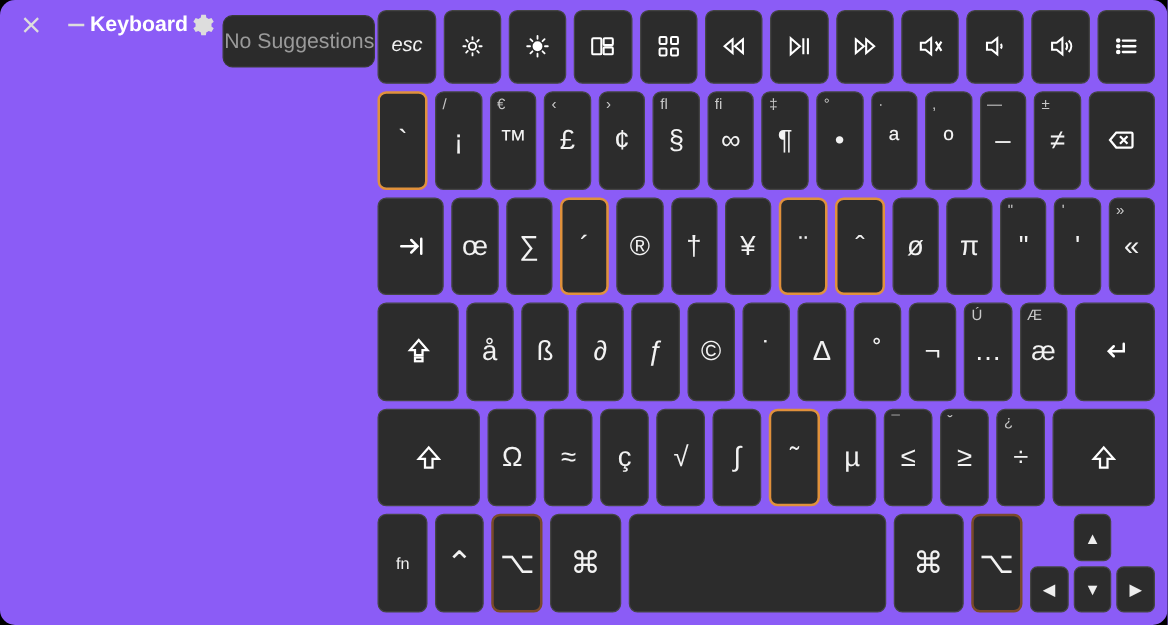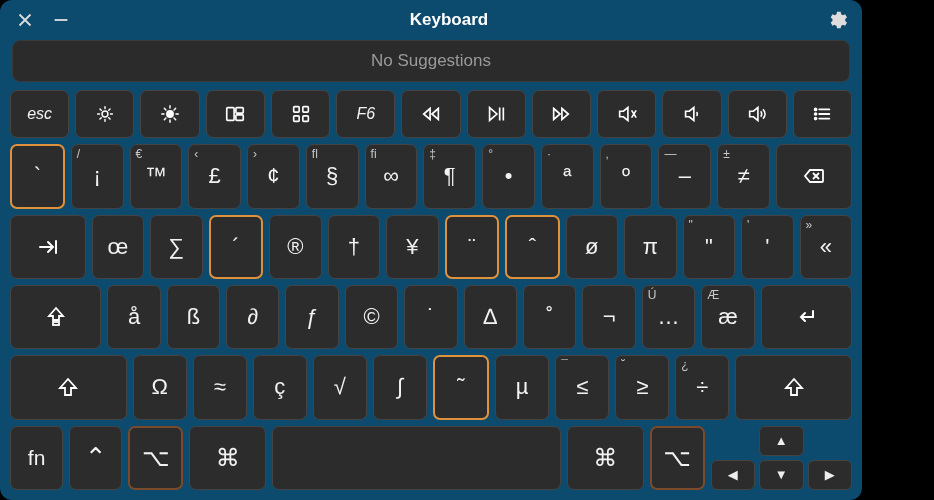--- a/index.html
+++ b/index.html
@@ -6,26 +6,26 @@
   body {
     background: #000;
     font-family: -apple-system, "Helvetica Neue", Arial, sans-serif;
     width: 934px;
     height: 500px;
     overflow: hidden;
     color: #fff;
     user-select: none;
   }
   .window {
-    width: 862px;
+    width: 934px;
     height: 500px;
-    background: #0c4a6e;
+    background: #8b5cf6;
     border-radius: 12px;
     display: flex;
-    flex-direction: column;
+    flex-direction: row;
     padding: 8px 10px 10px 10px;
   }
   .titlebar {
     display: flex;
     align-items: center;
     justify-content: space-between;
     height: 28px;
     padding: 0 4px 4px 4px;
   }
   .titlebar .title {
@@ -71,21 +71,21 @@
     flex: 1 1 0;
     display: flex;
     align-items: center;
     justify-content: center;
     color: #f2f2f2;
     font-size: 22px;
     position: relative;
     padding: 2px;
     min-width: 0;
   }
-  .key.fn { font-size: 21px; font-weight:500;}
+  .key.fn { font-size: 13px; font-weight:500;}
   .key .corner {
     position: absolute;
     top: 3px;
     left: 5px;
     font-size: 12px;
     color: #c8c8c8;
     line-height: 1;
   }
   .key.orange { border: 2px solid #e0913c; }
   .key.dimorange { border: 2px solid #7a4a2a; }
@@ -177,23 +177,20 @@
           </svg>
       </div>
       <div class="key">
         <svg viewBox="0 0 24 24" fill="none" stroke="#fff" stroke-width="1.8">
             <rect x="4" y="4" width="6" height="6" rx="1"></rect>
             <rect x="14" y="4" width="6" height="6" rx="1"></rect>
             <rect x="4" y="14" width="6" height="6" rx="1"></rect>
             <rect x="14" y="14" width="6" height="6" rx="1"></rect>
           </svg>
       </div>
-      <div class="key fn">
-          <span>F6</span>
-        </div>
       <div class="key">
         <svg viewBox="0 0 24 24" fill="none" stroke="#fff" stroke-width="1.8">
             <path d="M11 6l-7 6 7 6zM20 6l-7 6 7 6z"></path>
           </svg>
       </div>
       <div class="key">
         <svg viewBox="0 0 24 24" fill="none" stroke="#fff" stroke-width="1.8">
             <path d="M5 5l8 7-8 7z"></path>
             <path d="M16 5v14M20 5v14"></path>
           </svg>

